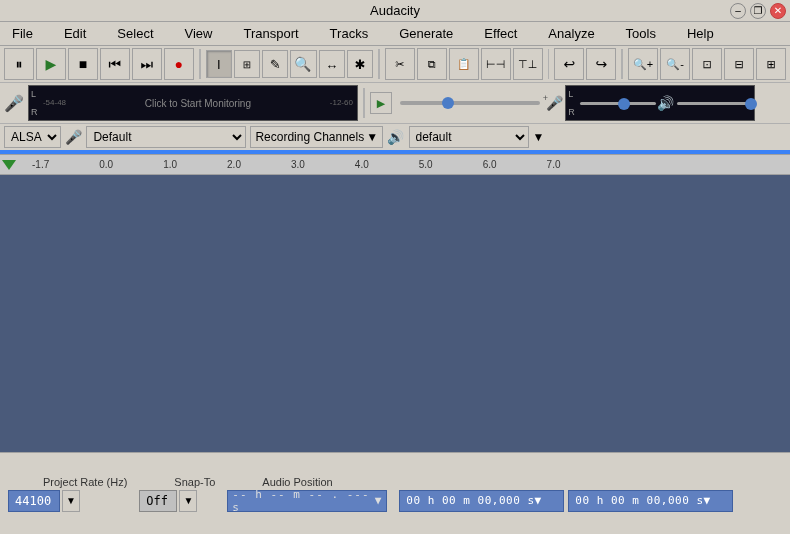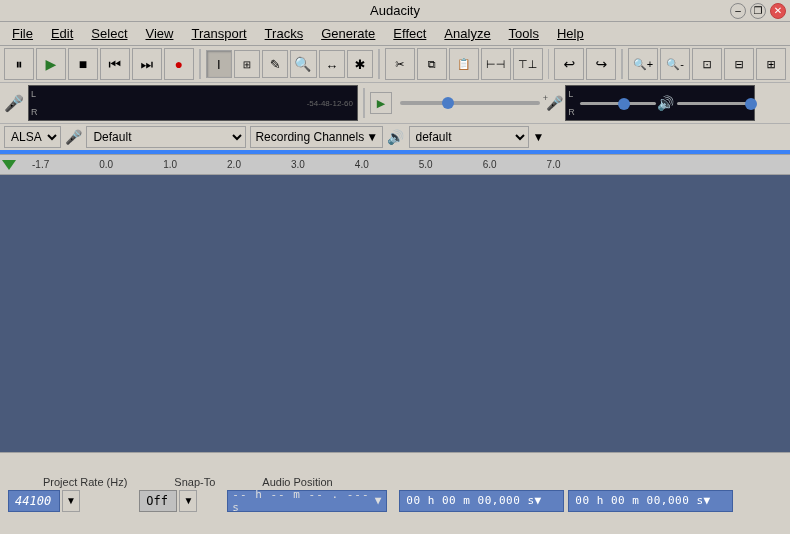--- a/index.html
+++ b/index.html
@@ -47,23 +47,22 @@
     }
     .title-btn.close { background: #e05050; color: white; border-color: #c04040; }
     .title-btn.min { background: #d4d0c8; }
     .title-btn.max { background: #d4d0c8; }
 
     
     .menu-bar {
       background: #d4d0c8;
       display: flex;
       padding: 2px 4px;
-      gap: 2px;
+      gap: 15px;
       border-bottom: 1px solid #a0a0a0;
-      text-decoration: underline;
     }
     .menu-item {
       padding: 2px 8px;
       cursor: pointer;
       font-size: 13px;
     }
 
     
     .toolbar-area {
       background: #d4d0c8;
@@ -358,23 +357,24 @@
     <div class="tb-btn" title="Extra" style="font-size:11px;">⊞</div>
   </div>
 
   <div class="vu-row">
     <span class="mic-icon">🎤</span>
 
     <div style="background:#0d0d1a; border:1px solid #555; width:330px; height:36px; position:relative; display:flex; flex-direction:column; justify-content:space-around; padding:2px 2px 2px 14px;">
       <span style="position:absolute;left:2px;top:3px;font-size:9px;color:#999;">L</span>
       <span style="position:absolute;left:2px;bottom:3px;font-size:9px;color:#999;">R</span>
 
-      <div style="display:flex;font-size:8px;color:#666;justify-content:flex-end;padding-right:2px;">
+      <div style="display:flex;font-size:8px;color:#666;justify-content:flex-start;padding-right:2px;">
         <span>-54</span>
           <span>-48</span>
+        <span style="flex:1;text-align:center;font-size:10px;color:#888;">Click to Start Monitoring</span>
         <span>-12</span>
           <span>-6</span>
           <span>0</span>
       </div>
     </div>
 
     <div class="toolbar-separator"></div>
 
     <div style="display:flex;align-items:center;gap:4px;">
       <div class="play-btn-sm" style="color:#2a7a2a;">▶</div>
@@ -442,21 +442,21 @@
 
 <div class="track-area"></div>
 
 <div style="background:#d4d0c8; border-top:1px solid #a0a0a0; padding:6px 8px; display:flex; align-items:center; gap:12px; flex-direction:column; height:82px; justify-content:center;">
 
   <div style="display:flex; align-items:flex-end; gap:12px; width:100%;">
 
     <div class="status-group">
       <span class="status-label">Project Rate (Hz)</span>
       <div class="status-control">
-        <div class="time-display" style="width:52px;font-style:italic;">44100</div>
+        <div class="time-display" style="width:52px;">44100</div>
         <button class="status-dropdown" style="height:22px;width:18px;padding:0;font-size:10px;">▼</button>
       </div>
     </div>
 
     <div class="status-group">
       <span class="status-label">Snap-To</span>
       <div class="status-control">
         <div class="time-display" style="width:38px;background:#c0c0c0;color:#000;border:1px solid #888;">Off</div>
         <button class="status-dropdown" style="height:22px;width:18px;padding:0;font-size:10px;">▼</button>
       </div>

